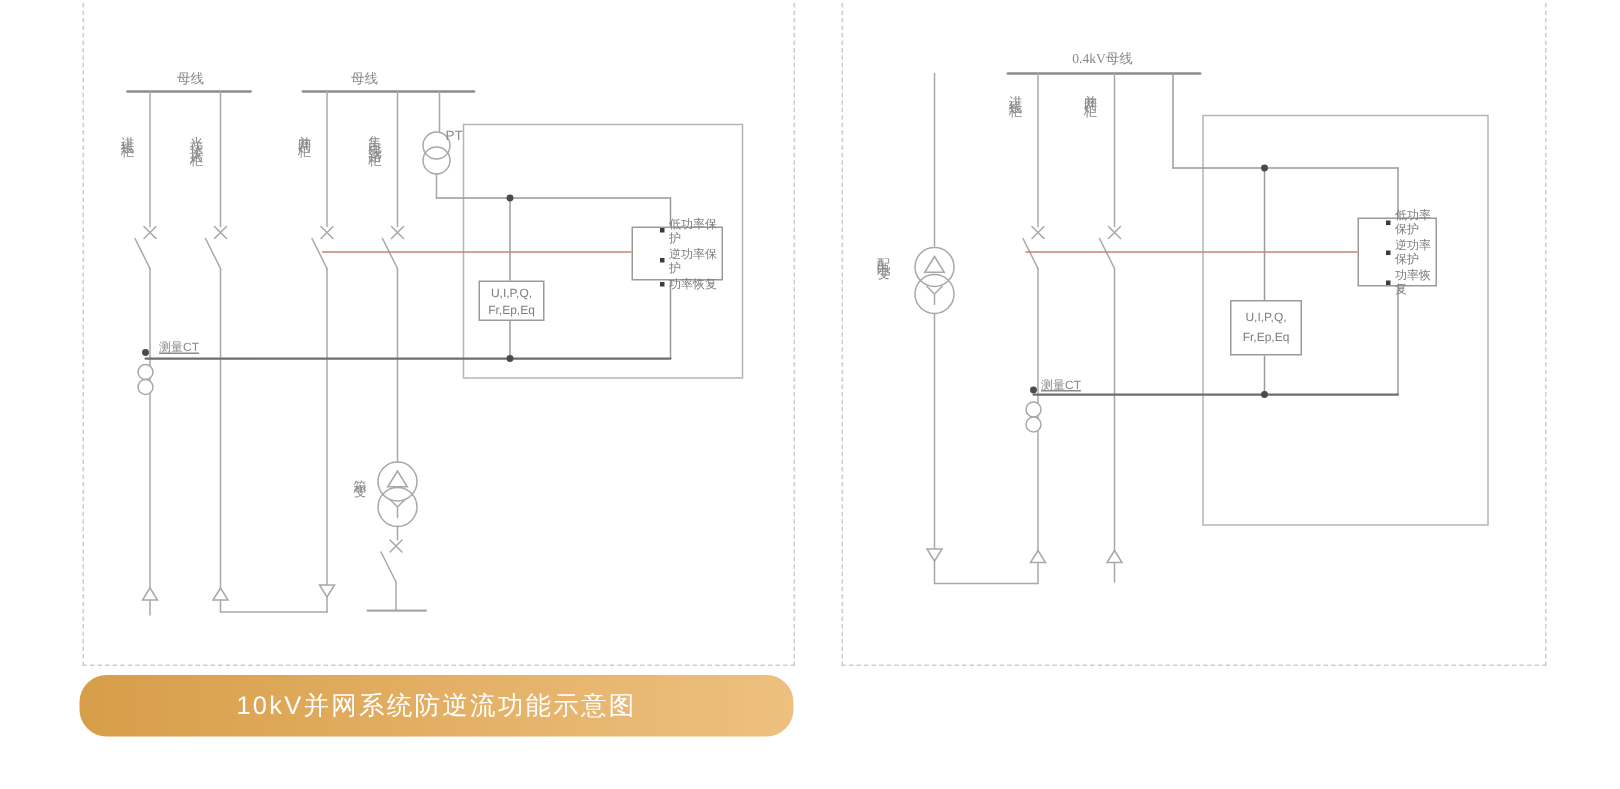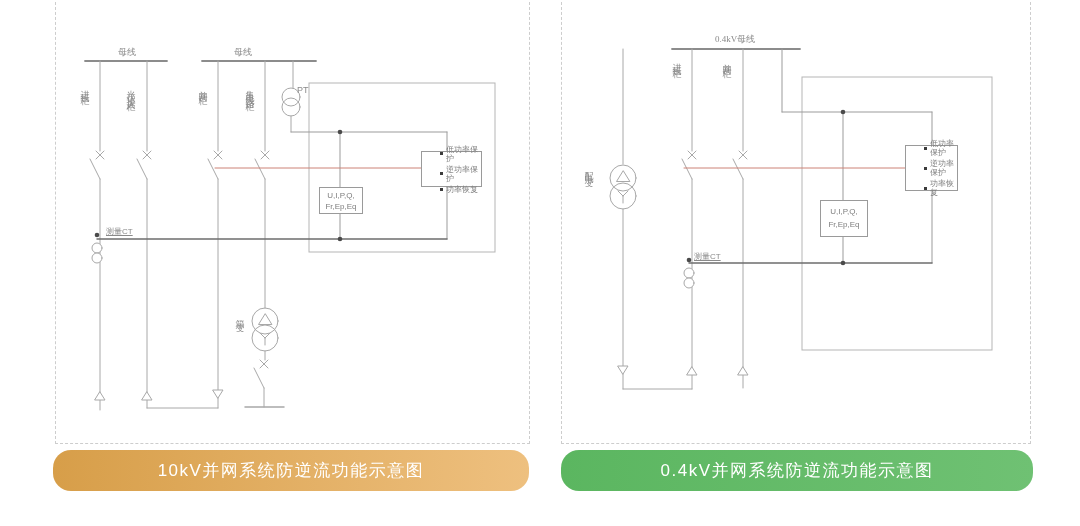--- a/index.html
+++ b/index.html
@@ -229,15 +229,14 @@
       <span class="bullet"></span>
       <span>逆功率保护</span>
     </div>
     <div class="prot-item">
       <span class="bullet"></span>
       <span>功率恢复</span>
     </div>
   </div>
 
   <div class="banner" style="left: 53px; top: 450px; width: 476px; background: linear-gradient(90deg, rgb(215, 158, 73), rgb(238, 192, 127));">10kV并网系统防逆流功能示意图</div>
-  <div class="banner" style="left: 561px; top: 450px; width: 472px; background: linear-gradient(90deg, rgb(91, 182, 96), rgb(111, 193, 115));">0.4kV并网系统防逆流功能示意图</div>
 
 </div>
 
 </body></html>

